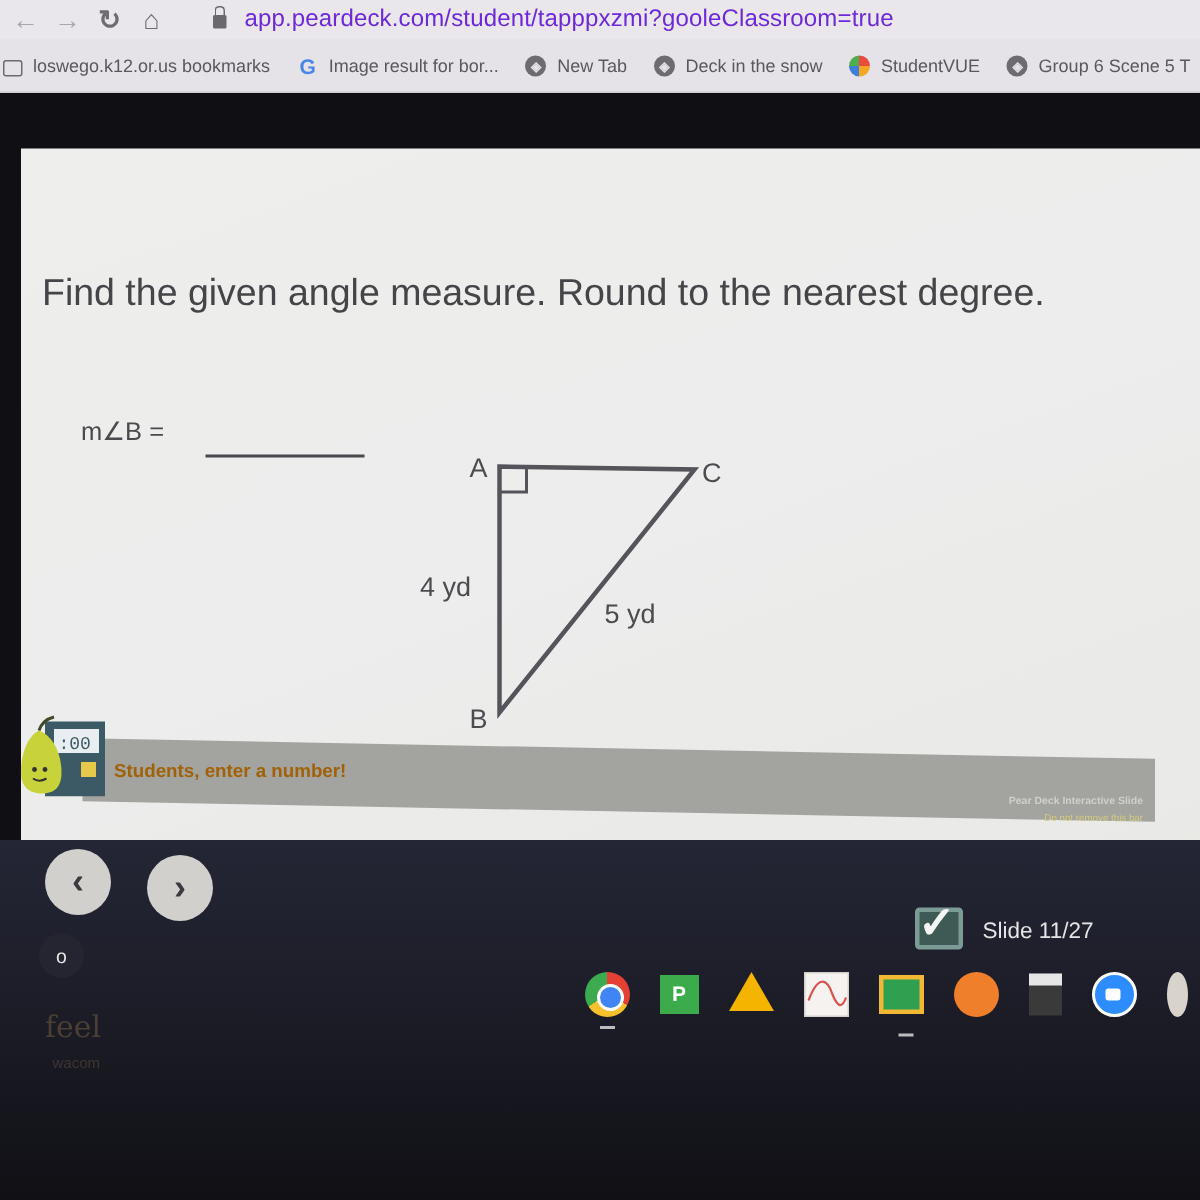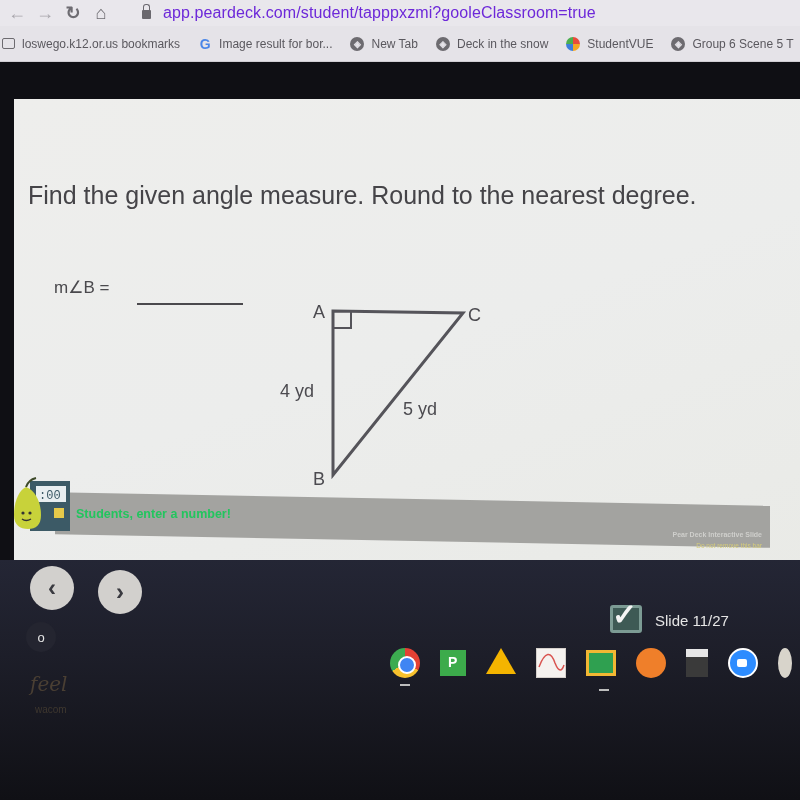--- a/index.html
+++ b/index.html
@@ -9,38 +9,38 @@
     
     .toolbar { position: absolute; left: 0; top: 0; width: 800px; height: 26px; background: #e9e7ec; display: flex; align-items: center; }
     .nav-ic { color: #a9a7ad; font-size: 18px; margin-left: 6px; width: 22px; text-align: center; }
     .nav-ic.reload { color: #6e6c72; font-weight: bold; }
     .nav-ic.home { color: #6e6c72; }
     .lock { width: 9px; height: 9px; background: #6a686e; border-radius: 1px; margin-left: 30px; position: relative; top: 1px; }
     .lock::before { content: ""; position: absolute; left: 1px; top: -6px; width: 5px; height: 6px; border: 1.5px solid #6a686e; border-bottom: none; border-radius: 3px 3px 0 0; }
     .url { margin-left: 12px; font-size: 16px; color: #6d28d9; letter-spacing: 0.1px; }
 
     .bookmarks { position: absolute; left: 0; top: 26px; width: 800px; height: 36px; background: #e5e3e8; border-bottom: 1px solid #cfcdd2; display: flex; align-items: center; white-space: nowrap; overflow: hidden; }
-    .bm { display: flex; align-items: center; margin-right: 18px; font-size: 12px; color: #5a585e; }
+    .bm { display: flex; align-items: flex-end; margin-right: 18px; font-size: 12px; color: #5a585e; }
     .bm:first-child { margin-left: 2px; }
     .bm-ic { width: 14px; height: 14px; border-radius: 50%; background: #6d6b70; margin-right: 7px; display: inline-flex; align-items: center; justify-content: center; color: #e5e3e8; font-size: 9px; font-weight: bold; }
     .bm-ic.folder { border-radius: 2px; width: 13px; height: 11px; background: transparent; border: 1.5px solid #6d6b70; }
     .bm-ic.google { background: transparent; color: #4a86e8; font-size: 14px; font-weight: bold; }
     .bm-ic.svue { background: conic-gradient(#e94b3c 0 25%, #f5a623 0 50%, #3d7edb 0 75%, #4cae4f 0); }
 
     
     .slide { position: absolute; left: 14px; top: 63px; width: 786px; height: 500px; background: linear-gradient(160deg, #eeeeec 0%, #ecedec 50%, #e9eae6 100%); margin-top: 36px; }
     .question { position: absolute; left: 14px; top: 80px; width: 680px; font-size: 25px; line-height: 33px; color: #454448; }
     .prompt { position: absolute; left: 40px; top: 178px; font-size: 17px; color: #4a494d; }
     .blank { position: absolute; left: 123px; top: 204px; width: 106px; height: 2px; background: #4a494d; }
     .fig { position: absolute; left: 246px; top: 192px; width: 250px; height: 210px; }
     .fig svg text { font-family: "Liberation Sans", sans-serif; font-size: 18px; fill: #4c4b50; }
 
     
     .pd-bar { position: absolute; left: 55px; top: 499px; width: 715px; height: 42px; background: #a3a3a0; transform: skewY(1.1deg); }
-    .pd-text { position: absolute; left: 76px; top: 507px; font-size: 12.5px; font-weight: bold; color: #22c55e; }
+    .pd-text { position: absolute; left: 76px; top: 507px; font-size: 12.5px; font-weight: bold; color: #a16207; }
     .pd-brand { position: absolute; left: 602px; top: 531px; width: 160px; text-align: right; font-size: 7px; font-weight: bold; color: #cfcfcc; }
     .pd-note { position: absolute; left: 602px; top: 542px; width: 160px; text-align: right; font-size: 6.5px; color: #d5cc7a; }
     .pd-icon { position: absolute; left: 8px; top: 475px; width: 62px; height: 56px; }
 
     
     .dark { position: absolute; left: 0; top: 560px; width: 800px; height: 240px; background: linear-gradient(180deg, #242635 0%, #1d1e29 40%, #101015 100%); }
     .nav-btn { position: absolute; width: 44px; height: 44px; border-radius: 50%; background: #d2d0cd; color: #3a3a40; font-size: 24px; font-weight: bold; display: flex; align-items: center; justify-content: center; }
     .prev { left: 30px; top: 566px; }
     .next { left: 98px; top: 570px; }
     .check { position: absolute; left: 610px; top: 605px; width: 32px; height: 28px; border: 3px solid #7c9b94; border-radius: 3px; background: #3e5a55; }
@@ -58,21 +58,21 @@
     .pd-app::after { content: "P"; position: absolute; left: 8px; top: 4px; font-size: 14px; font-weight: bold; color: #fff; }
     .drive-ic { width: 0; height: 0; border-left: 15px solid transparent; border-right: 15px solid transparent; border-bottom: 26px solid #f4b400; }
     .graph-ic { background: #f5f2ef; border: 1px solid #d5d0cc; }
     .classroom-ic { background: #2fa050; border: 3px solid #f2b733; width: 30px; height: 26px; }
     .share-ic { border-radius: 50%; background: #ef7f2a; }
     .calc-ic { background: #3a3a3a; width: 22px; height: 28px; border-top: 8px solid #e6e6e6; }
     .zoom-ic { border-radius: 50%; background: #2d8cff; border: 2px solid #fff; }
     .zoom-ic::after { content: ""; position: absolute; left: 7px; top: 9px; width: 10px; height: 8px; background: #fff; border-radius: 2px; }
     .partial-ic { border-radius: 50%; background: #d8d4cb; width: 14px; }
 
-    .wacom { position: absolute; left: 30px; top: 672px; color: #4a3f33; font-family: "DejaVu Serif", serif; font-style: italic; font-size: 20px; }
+    .wacom { position: absolute; left: 30px; top: 672px; color: #4a3f33; font-family: "DejaVu Serif", serif; font-size: 20px; }
     .wacom-sub { position: absolute; left: 35px; top: 704px; color: #3e372f; font-size: 10px; }
   </style>
 </head>
 <body>
 
 <div class="screen">
 
   <div class="toolbar">
     <span class="nav-ic">←</span>
     <span class="nav-ic">→</span>

